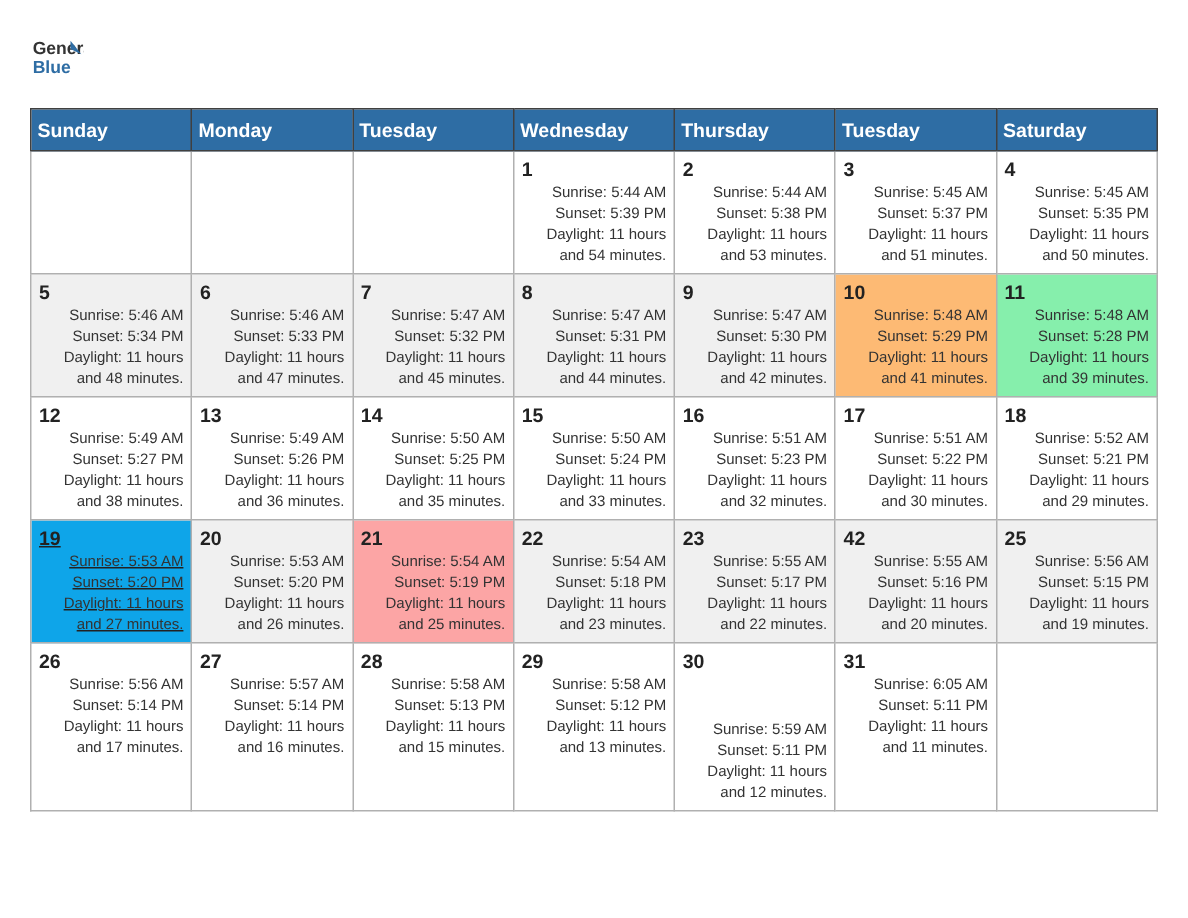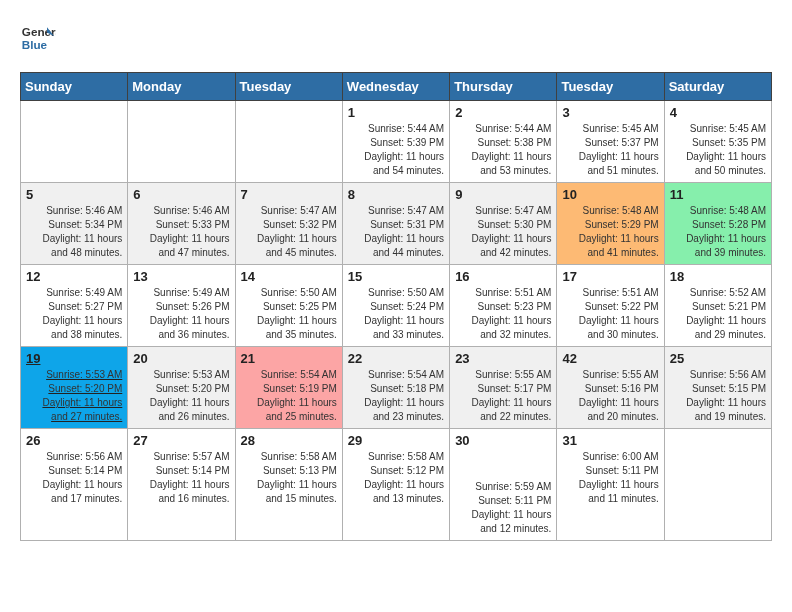--- a/index.html
+++ b/index.html
@@ -295,20 +295,20 @@
 Daylight: 11 hours and 13 minutes.</div>
         </td>
         <td>
           <span class="day-number">30</span>
           <div class="day-info" style="white-space: pre-line; margin-top: 32px;">Sunrise: 5:59 AM
 Sunset: 5:11 PM
 Daylight: 11 hours and 12 minutes.</div>
         </td>
         <td>
           <span class="day-number">31</span>
-          <div class="day-info" style="white-space: pre-line;">Sunrise: 6:00 AM
+          <div class="day-info" style="white-space: pre-line;">Sunrise: 6:05 AM
 Sunset: 5:11 PM
 Daylight: 11 hours and 11 minutes.</div>
         </td>
         <td class="empty"></td>
       </tr>
     </tbody>
 </table>
 
 </body></html>

